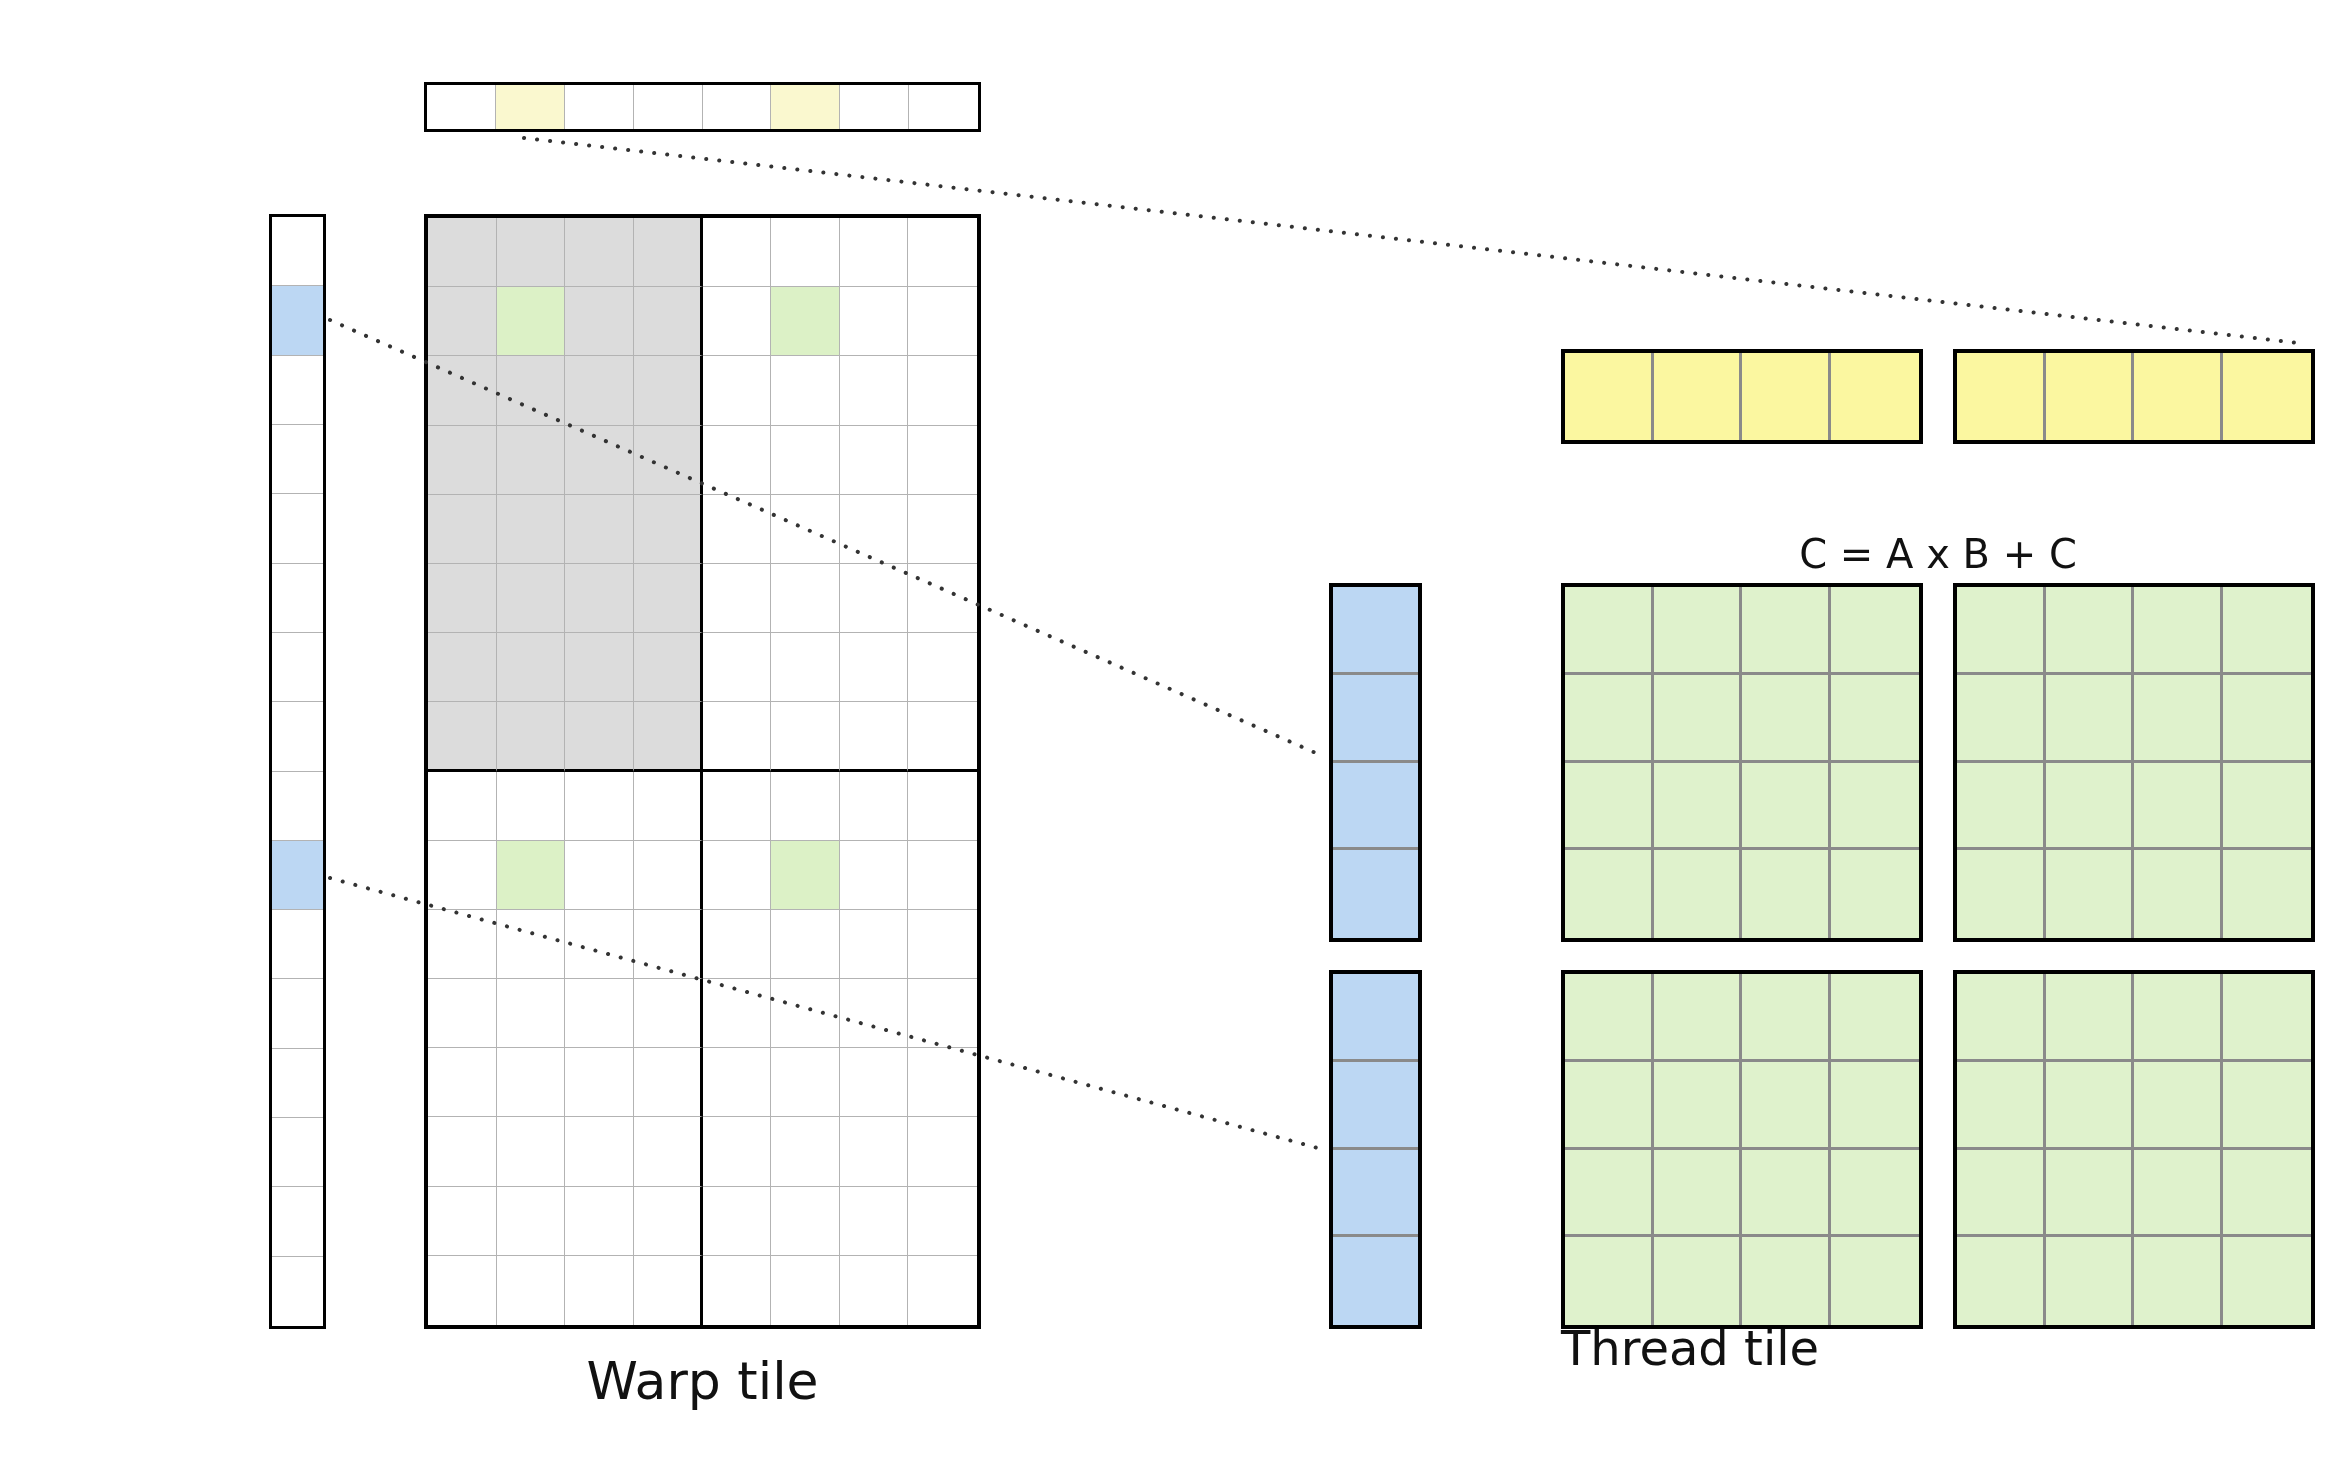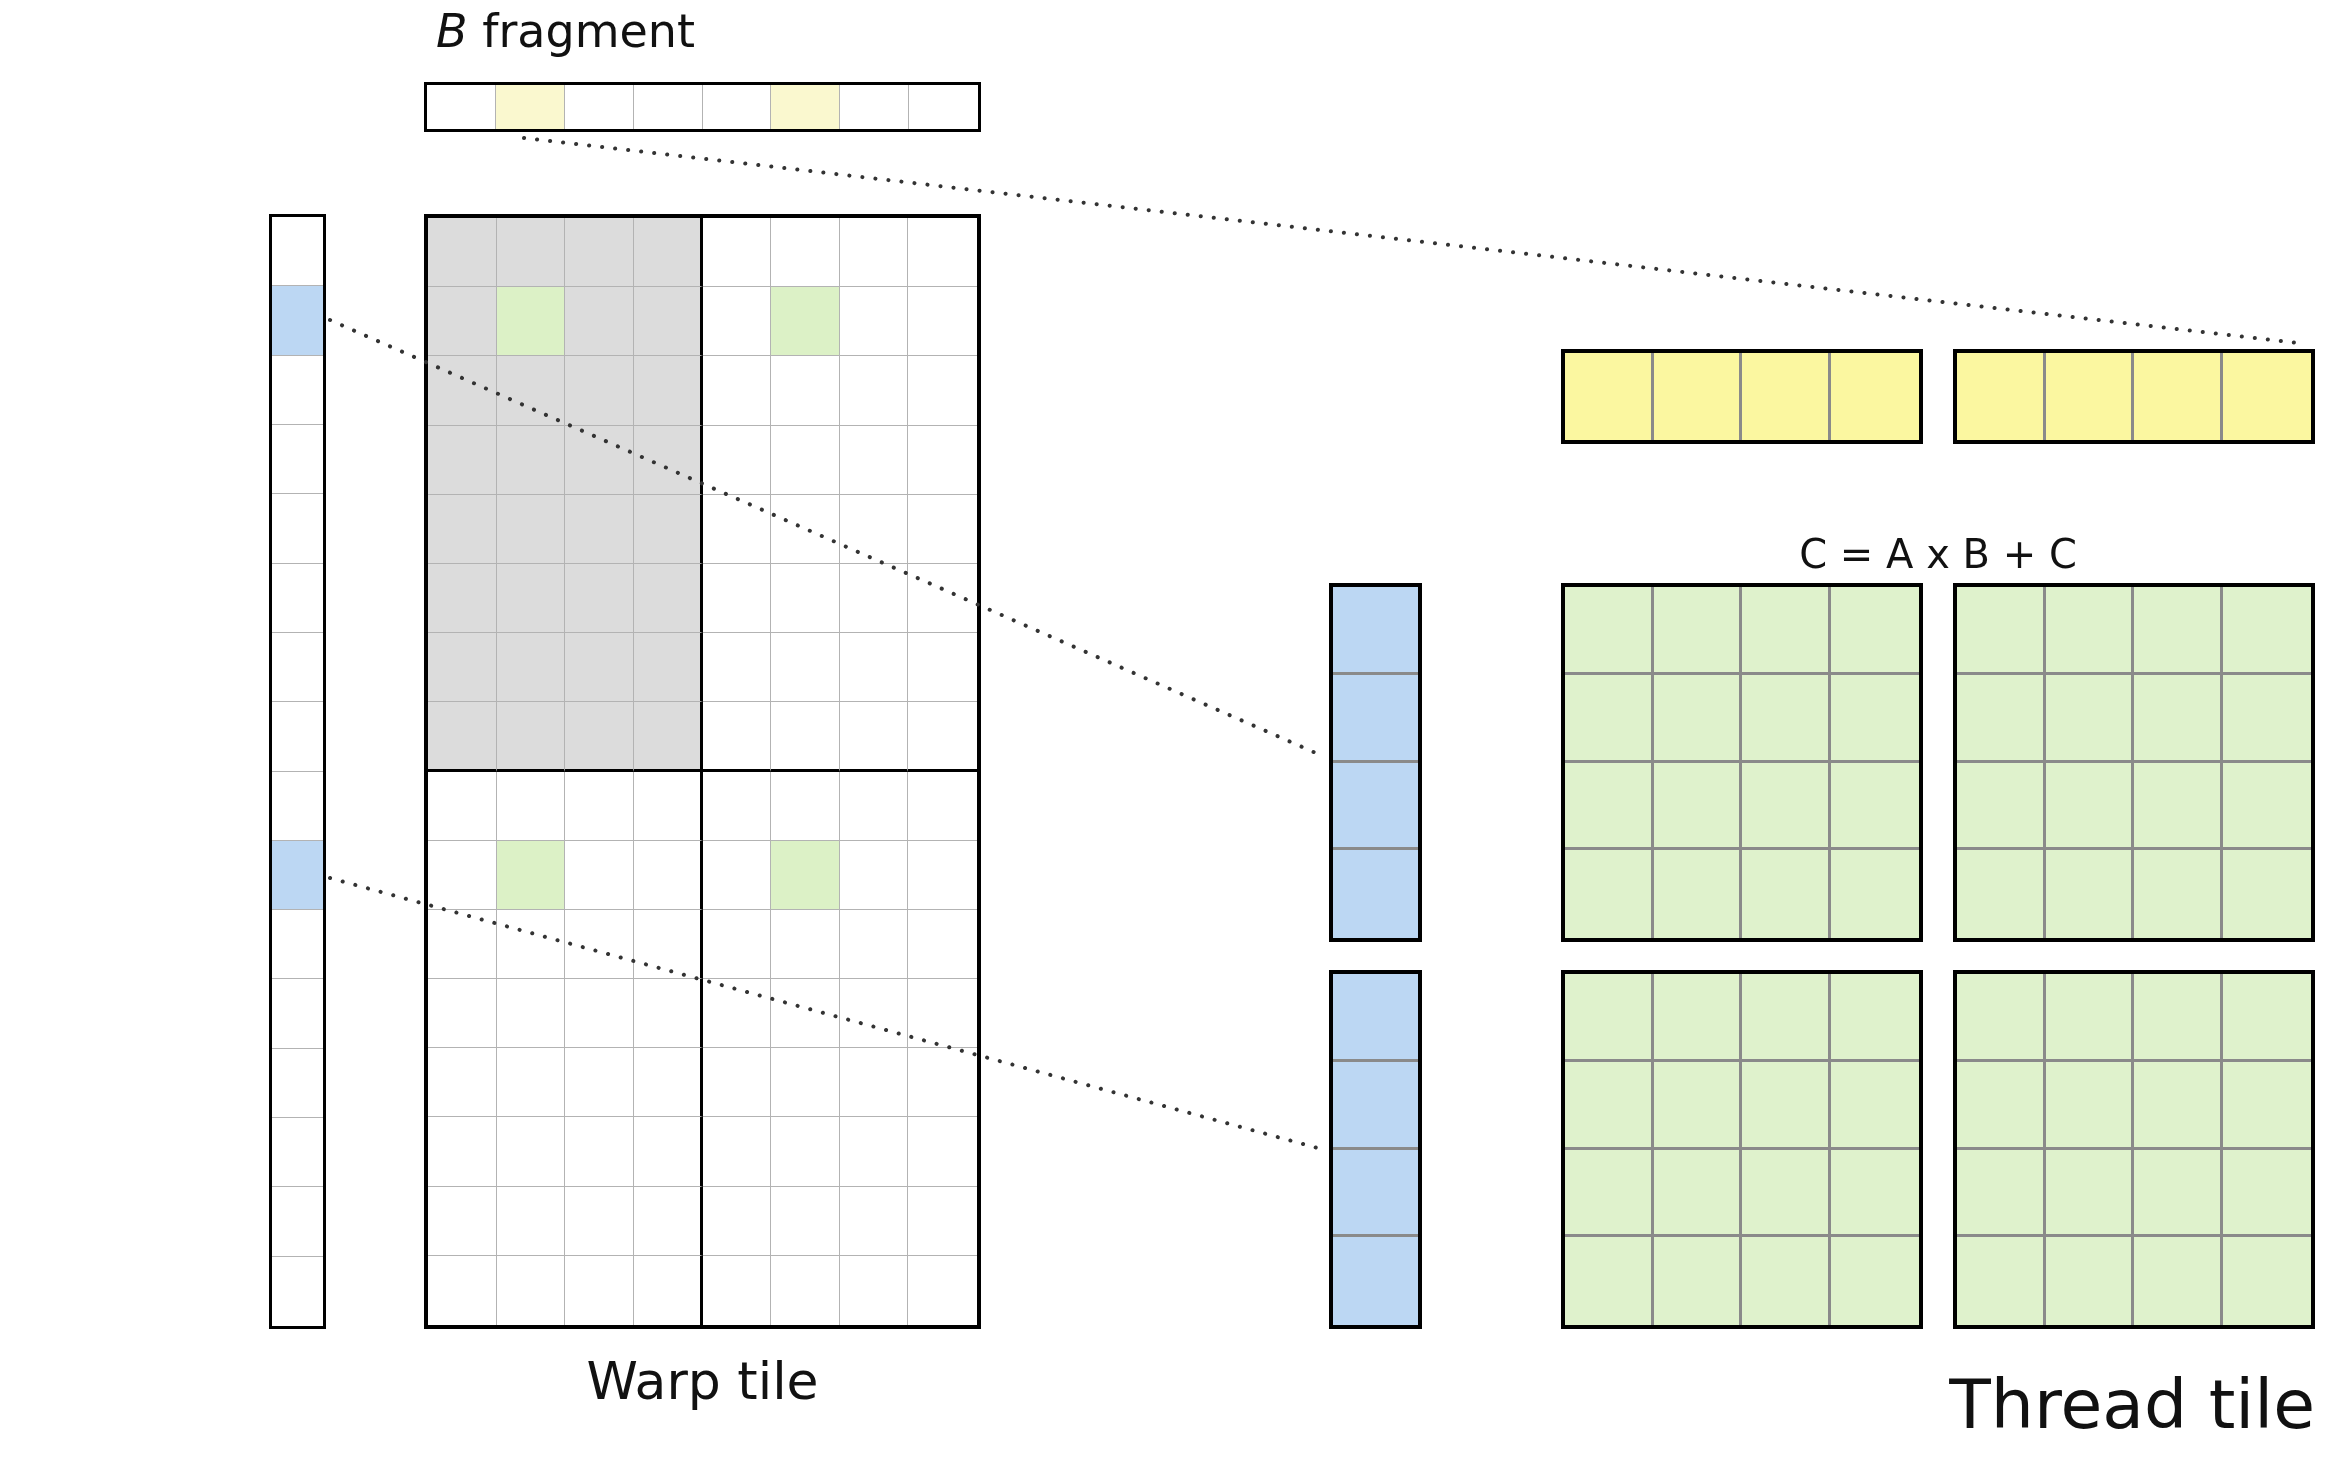--- a/index.html
+++ b/index.html
@@ -13,21 +13,21 @@
   .grid>div{box-sizing:border-box;}
   .thick{border-width:4px;}
 
   #b-frag-label{left:436px;top:4px;font-size:46px;}
   #a-frag-label{left:10px;top:144px;font-size:46px;}
   #b-strip{left:424px;top:82px;width:557px;height:50px;}
   #a-strip{left:269px;top:214px;width:57px;height:1115px;}
   #warp-grid{left:424px;top:214px;width:557px;height:1115px;}
   #warp-label{left:424px;top:1350px;width:557px;text-align:center;font-size:52px;}
   #equation-label{left:1561px;top:530px;width:754px;text-align:center;font-size:40px;}
-  #thread-label{left:1561px;top:1364px;width:754px;text-align:right;font-size:68px;}
+  #thread-label{left:1561px;top:1320px;width:754px;text-align:left;font-size:48px;}
 
   .ystrip{top:349px;width:362px;height:95px;}
   #ystrip-0{left:1561px;}
   #ystrip-1{left:1953px;}
   .bluestrip{left:1329px;width:93px;height:359px;}
   #bluestrip-0{top:583px;}
   #bluestrip-1{top:970px;}
   .gblock{width:362px;height:359px;}
   #gblock-0{left:1561px;top:583px;}
   #gblock-1{left:1953px;top:583px;}
@@ -35,21 +35,20 @@
   #gblock-3{left:1953px;top:970px;}
 
   #connectors{position:absolute;left:0;top:0;z-index:5;pointer-events:none;}
   .dot{stroke-width:4;stroke-dasharray:0.1 13;stroke-linecap:round;fill:none;}
 </style>
 </head>
 <body>
 
 <div class="canvas">
 
-  <div class="lbl" id="b-frag-label"><span class="it">B</span><span> fragment</span></div>
 
 
   <div class="lbl" id="equation-label">C = A x B + C</div>
   <div class="lbl" id="warp-label">Warp tile</div>
   <div class="lbl" id="thread-label">Thread tile</div>
 
   <div class="grid" id="b-strip" style="display: grid; grid-template-columns: repeat(8, 1fr);">
       <div style="background: rgb(255, 255, 255); border-right: 1.5px solid rgb(179, 179, 179);"></div>
       <div style="background: rgb(250, 248, 207); border-right: 1.5px solid rgb(179, 179, 179);"></div>
       <div style="background: rgb(255, 255, 255); border-right: 1.5px solid rgb(179, 179, 179);"></div>

